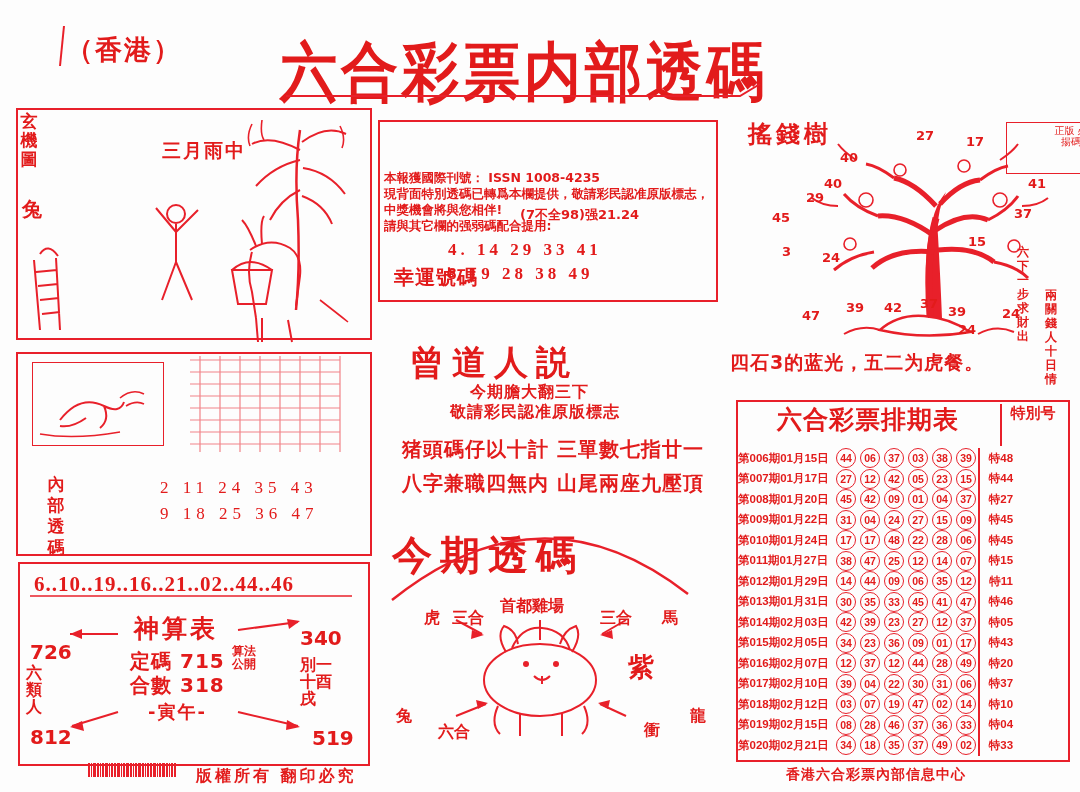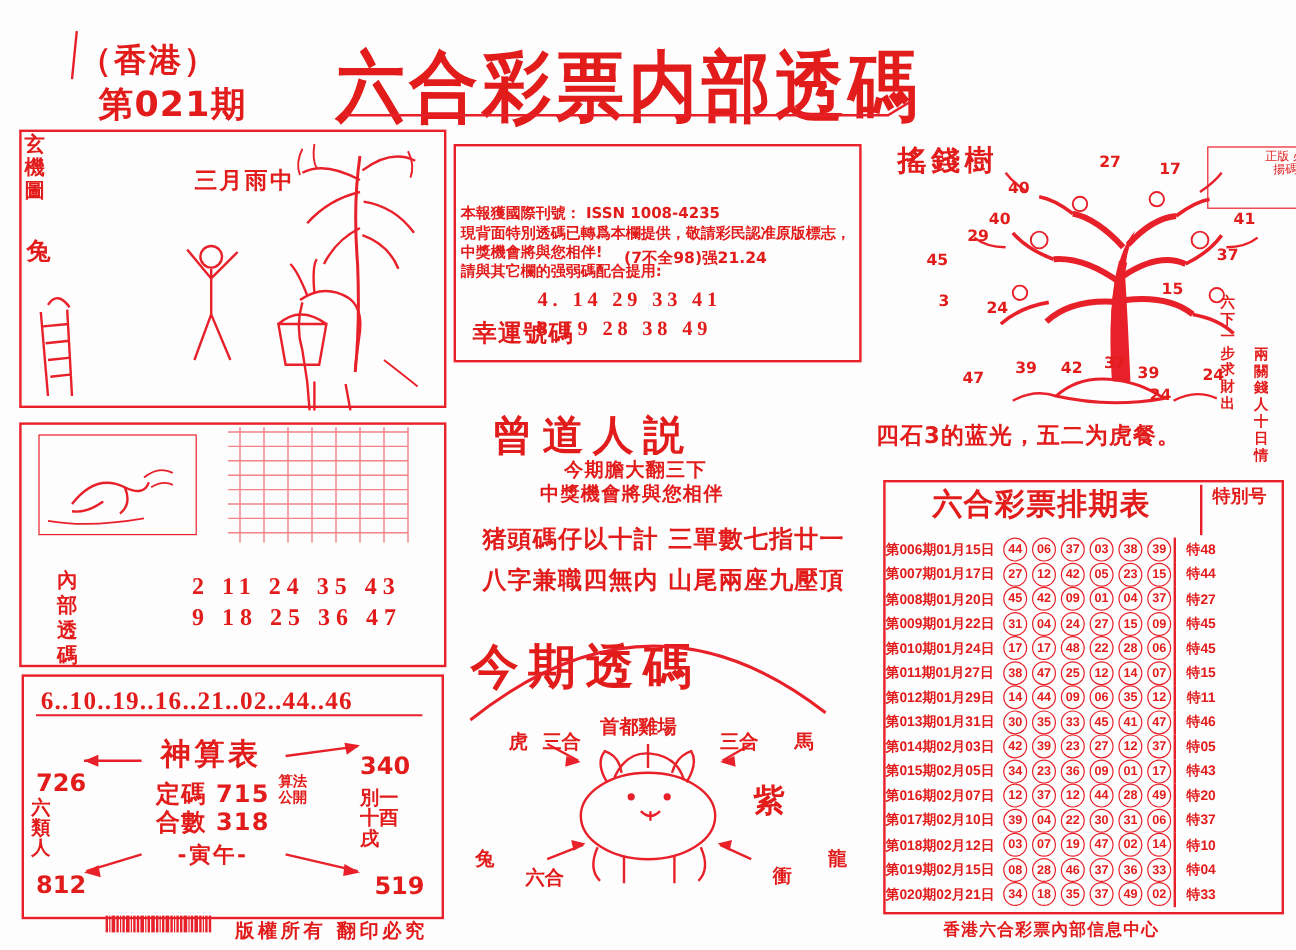--- a/index.html
+++ b/index.html
@@ -52,21 +52,21 @@
   }
   .neibu{
     position:absolute;left:46px;top:474px;
     font-size:17px;font-weight:bold;line-height:21px;width:20px;text-align:center;
   }
   .mini-frame{
     position:absolute;left:32px;top:362px;width:130px;height:82px;
     border:1px solid #e8202a;
   }
   .numrow{
-    position:absolute;font-size:20px;letter-spacing:5px;font-weight:bold;
+    position:absolute;font-size:17px;letter-spacing:5px;font-weight:normal;
     font-family:"Liberation Serif",serif;
   }
   .box-left-bot{
     position:absolute;left:18px;top:562px;width:348px;height:200px;
     border:2px solid #e8202a;
   }
   .lottery-line{
     position:absolute;left:34px;top:572px;
     font-size:21px;font-weight:bold;letter-spacing:1px;
     font-family:"Liberation Serif",serif;
@@ -183,21 +183,20 @@
   .stroke{stroke:#e8202a;fill:none;}
   .fillred{fill:#e8202a;}
   .faint{opacity:.55;}
 </style>
 </head>
 <body>
 
 <div class="page">
 
   <div class="hk-paren">（香港）</div>
-  <div class="issue">第021期</div>
   <div class="main-title">六合彩票内部透碼</div>
   <svg class="shape-svg" width="1080" height="792">
 
     <path class="stroke" stroke-width="2" d="M286 96 L 740 96 L 760 84"></path>
 
     <path class="stroke" stroke-width="2" d="M64 26 L 60 66"></path>
   </svg>
 
   <div class="box-left-top"></div>
   <div class="xuanji">玄機圖</div>
@@ -274,21 +273,21 @@
   <div class="zdr-body" style="white-space:pre-line;">本報獲國際刊號：  ISSN 1008-4235
 現背面特別透碼已轉爲本欄提供，敬請彩民認准原版標志，中獎機會將與您相伴!
 請與其它欄的强弱碼配合提用:</div>
   <div style="position:absolute;left:520px;top:206px;font-size:13px;font-weight:bold;">(7不全98)强21.24</div>
   <div class="zdr-nums" style="white-space:pre-line;left:448px;top:238px;">4. 14  29 33  41
 8  19  28 38  49</div>
   <div class="zdr-stamp">幸運號碼</div>
 
   <div class="zdrshuo">曾道人説</div>
   <div class="zdr-sub1">今期膽大翻三下</div>
-  <div class="zdr-sub2">中獎機會將與您相伴</div>
+  <div class="zdr-sub2">敬請彩民認准原版標志</div>
   <div class="couplet" style="white-space:pre-line;">猪頭碼仔以十計   三單數七指廿一
 八字兼職四無内   山尾兩座九壓頂</div>
 
   <div class="jinqi">今期透碼</div>
 
   <svg class="shape-svg" width="1080" height="792">
 
     <path class="stroke" stroke-width="2.5" d="M392 600 q150 -120 296 -6"></path>
 
     <ellipse class="stroke" stroke-width="2" cx="540" cy="680" rx="56" ry="36"></ellipse>

